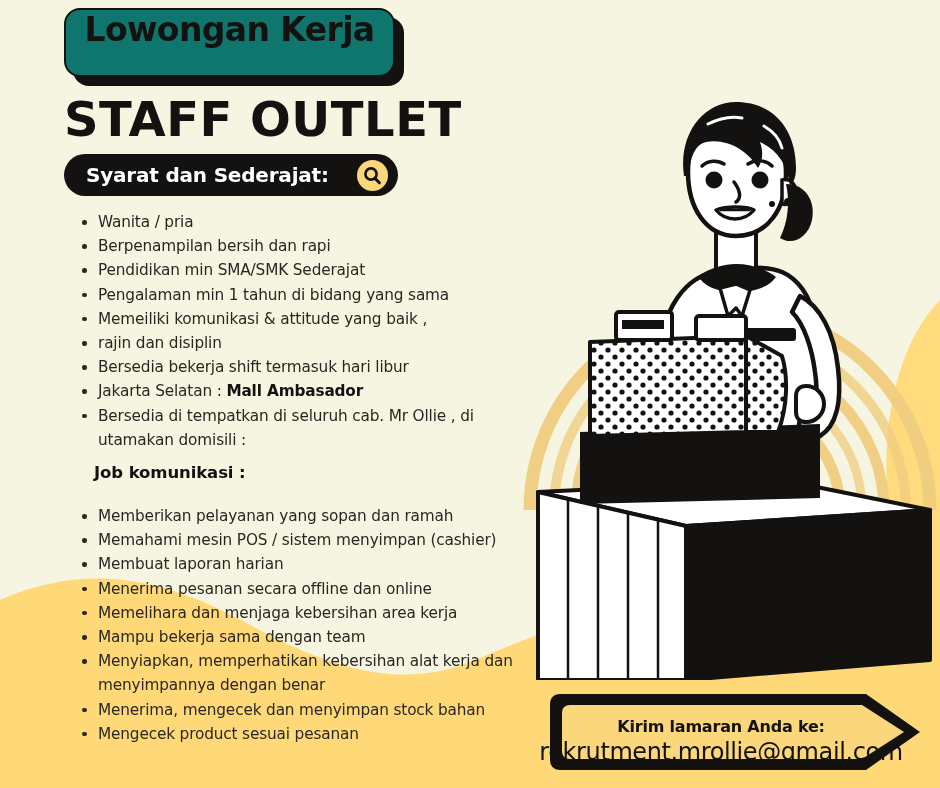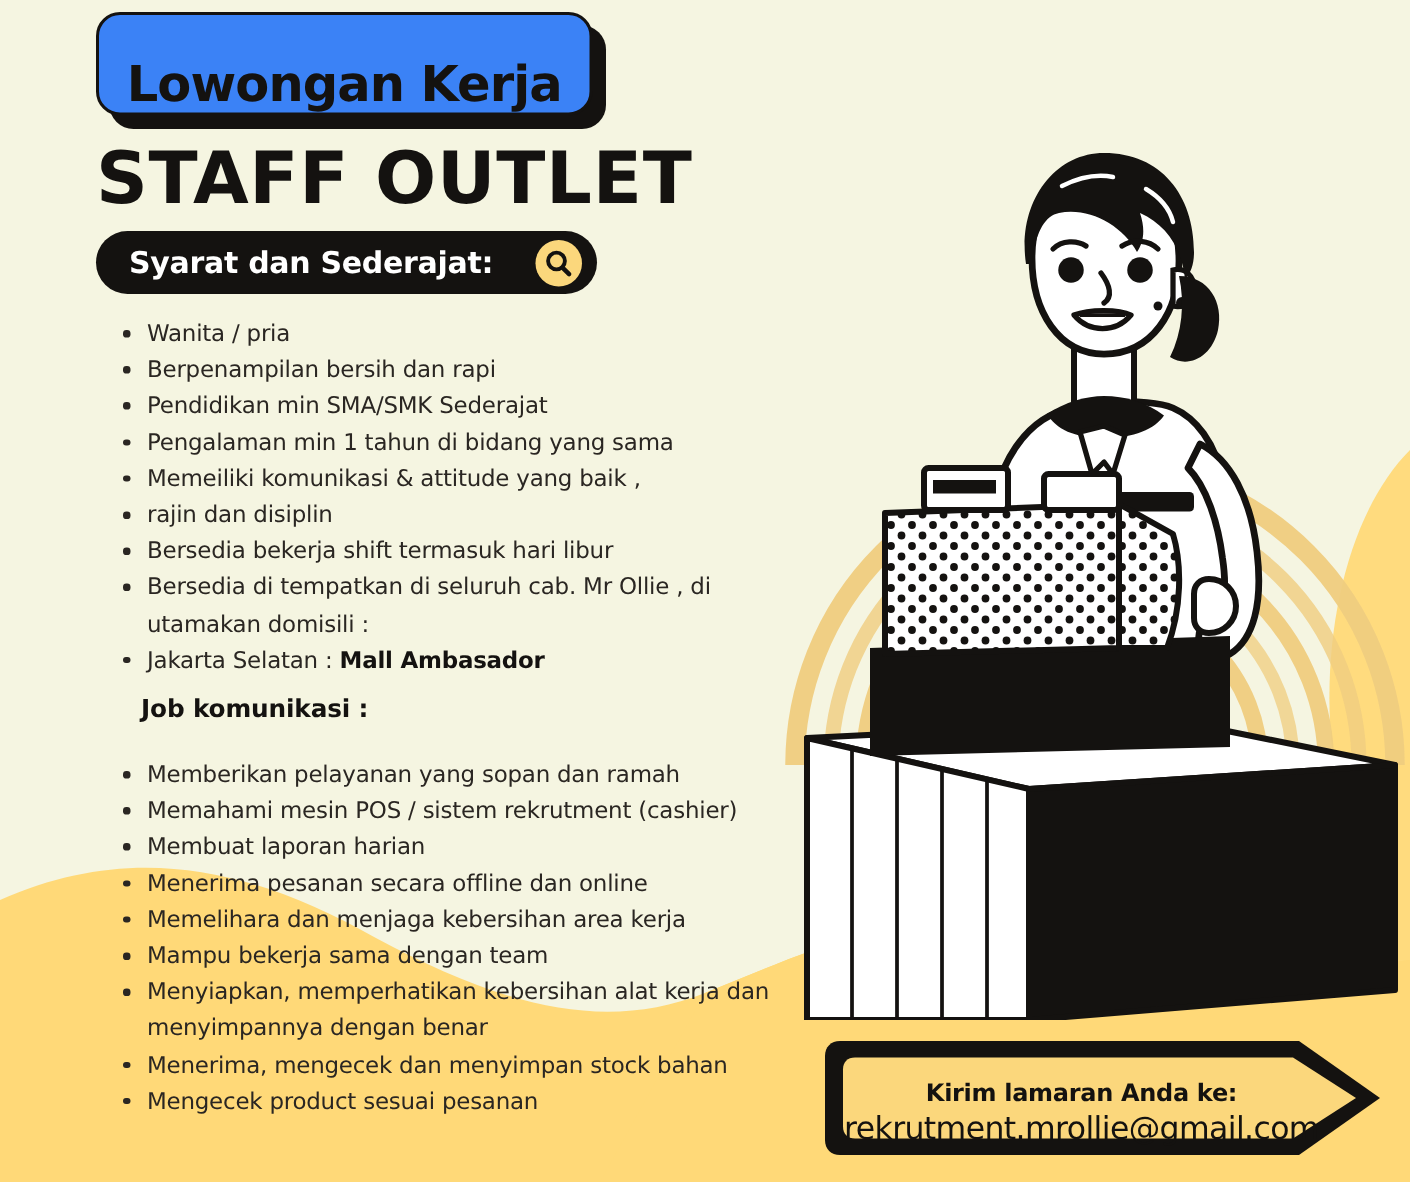--- a/index.html
+++ b/index.html
@@ -47,25 +47,25 @@
     height: 69px;
     background: #141210;
     border-radius: 16px;
   }
   .badge {
     position: absolute;
     left: 0;
     top: 0;
     width: 327px;
     height: 65px;
-    background: #3b82f6;
+    background: #0f766e;
     border: 2.5px solid #141210;
     border-radius: 16px;
     display: flex;
-    align-items: flex-end;
+    align-items: flex-start;
     justify-content: center;
   }
   .badge-text {
     font-family: "DejaVu Sans", "Liberation Sans", sans-serif;
     font-weight: bold;
     font-size: 33px;
     color: #141210;
     letter-spacing: -0.6px;
     white-space: nowrap;
   }
@@ -191,21 +191,21 @@
     font-family: "DejaVu Sans", "Liberation Sans", sans-serif;
     font-weight: bold;
     font-size: 16px;
     color: #141210;
     letter-spacing: -0.2px;
     white-space: nowrap;
     margin-top: 18px;
   }
   .contact-email {
     font-family: "DejaVu Sans", "Liberation Sans", sans-serif;
-    font-size: 21px;
+    font-size: 24px;
     color: #141210;
     letter-spacing: -0.4px;
     white-space: nowrap;
   }
 
   
   .illustration {
     position: absolute;
     left: 520px;
     top: 80px;
@@ -339,29 +339,29 @@
   </div>
 
   <ul class="req-list">
       <li class="bullet-item"><span>Wanita / pria</span></li>
       <li class="bullet-item"><span>Berpenampilan bersih dan rapi</span></li>
       <li class="bullet-item"><span>Pendidikan min SMA/SMK Sederajat</span></li>
       <li class="bullet-item"><span>Pengalaman min 1 tahun di bidang yang sama</span></li>
       <li class="bullet-item"><span>Memeiliki komunikasi &amp; attitude yang baik ,</span></li>
       <li class="bullet-item"><span>rajin dan disiplin</span></li>
       <li class="bullet-item"><span>Bersedia bekerja shift termasuk hari libur</span></li>
+      <li class="bullet-item"><span>Jakarta Selatan  : </span><span class="bold-part">Mall Ambasador</span></li>
       <li class="bullet-item"><span>Bersedia di tempatkan di seluruh cab. Mr Ollie , di utamakan domisili :</span></li>
-      <li class="bullet-item"><span>Jakarta Selatan  : </span><span class="bold-part">Mall Ambasador</span></li>
     </ul>
 
   <div class="jd-heading">Job komunikasi :</div>
 
   <ul class="jd-list">
       <li class="bullet-item">Memberikan pelayanan yang sopan dan ramah</li>
-      <li class="bullet-item">Memahami mesin POS / sistem rekrutment (cashier)</li>
+      <li class="bullet-item">Memahami mesin POS / sistem menyimpan (cashier)</li>
       <li class="bullet-item">Membuat laporan harian</li>
       <li class="bullet-item">Menerima pesanan secara offline dan online</li>
       <li class="bullet-item">Memelihara dan menjaga kebersihan area kerja</li>
       <li class="bullet-item">Mampu bekerja sama dengan team</li>
       <li class="bullet-item">Menyiapkan, memperhatikan kebersihan alat kerja dan menyimpannya dengan benar</li>
       <li class="bullet-item">Menerima, mengecek dan menyimpan stock bahan</li>
       <li class="bullet-item">Mengecek product sesuai pesanan</li>
     </ul>
 
   <div class="contact-wrap">

